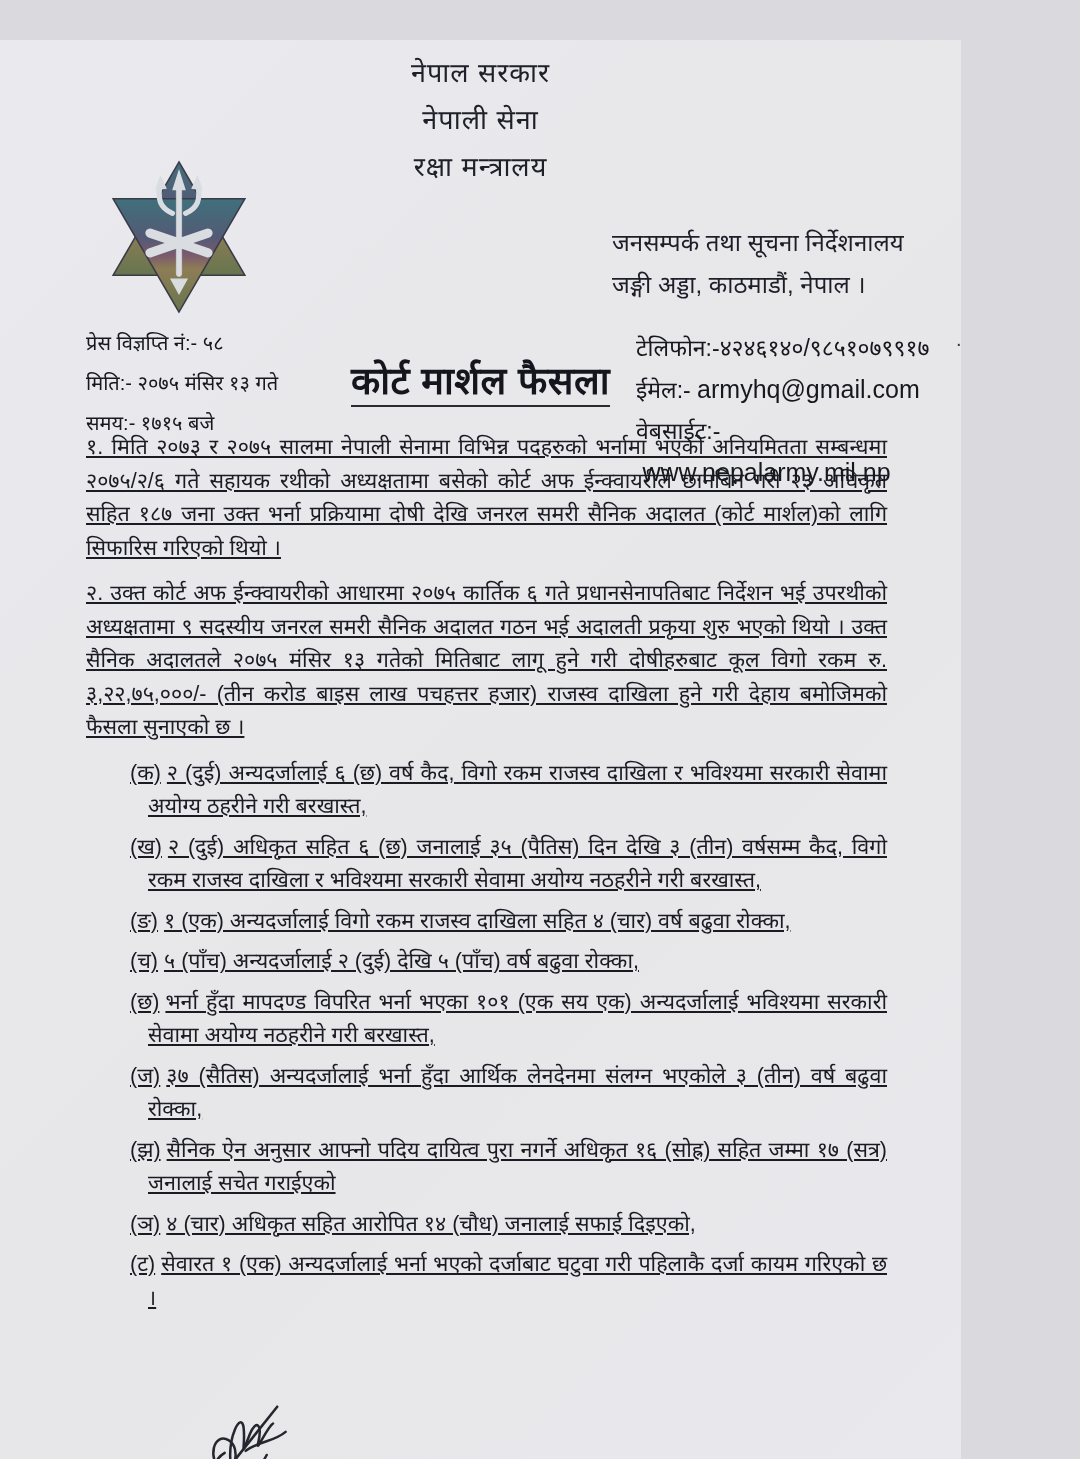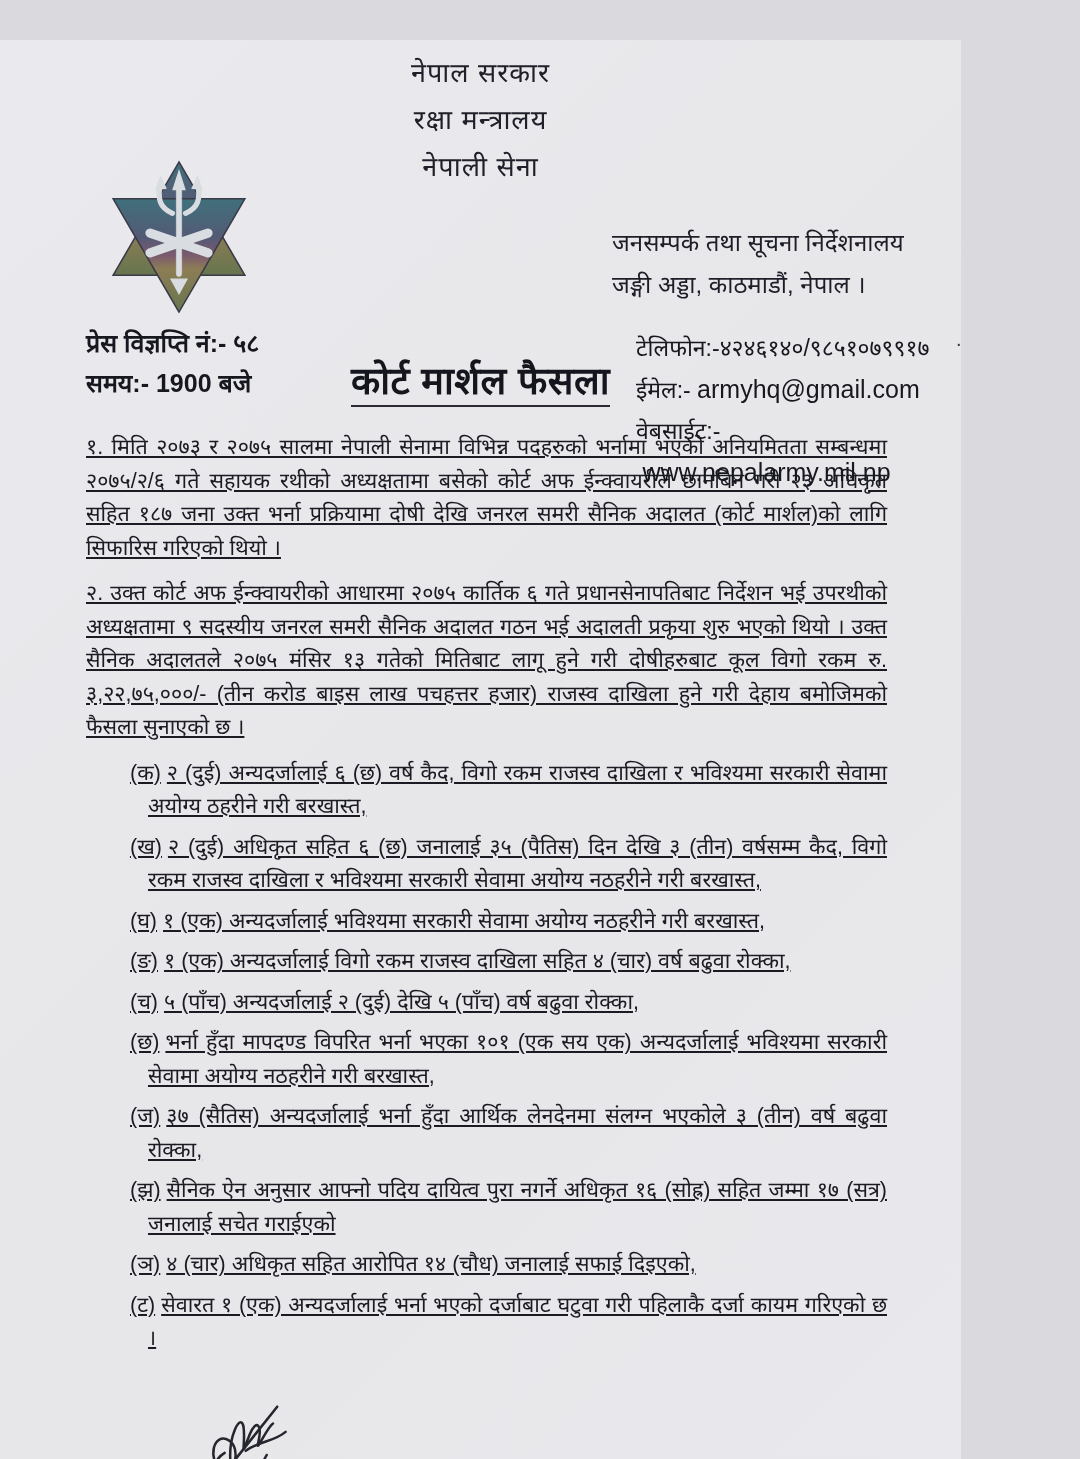--- a/index.html
+++ b/index.html
@@ -43,23 +43,23 @@
     top: 182px;
     font-size: 24px;
     line-height: 42px;
     font-weight: 500;
     color: #1e1e28;
   }
   .meta-left {
     position: absolute;
     left: 86px;
     top: 283px;
-    font-size: 25px;
+    font-size: 20px;
     line-height: 40px;
-    font-weight: 700;
+    font-weight: 400;
     color: #17171f;
   }
   .contact-block {
     position: absolute;
     left: 636px;
     top: 288px;
     font-size: 23px;
     line-height: 41px;
     color: #17171f;
   }
@@ -113,22 +113,22 @@
     height: 105px;
   }
 </style>
 </head>
 <body>
 
 <div class="page">
 
   <div class="gov-header">
     <div class="hline">नेपाल सरकार</div>
+    <div class="hline">नेपाली सेना</div>
     <div class="hline">रक्षा मन्त्रालय</div>
-    <div class="hline">नेपाली सेना</div>
   </div>
 
   <div class="emblem">
     <svg viewBox="0 0 120 120" width="158" height="158" aria-hidden="true">
       <defs>
         <linearGradient id="starGrad" x1="0" y1="0" x2="0" y2="1">
           <stop offset="0" stop-color="#40707b"></stop>
           <stop offset="0.34" stop-color="#535a75"></stop>
           <stop offset="0.50" stop-color="#7b5a6e"></stop>
           <stop offset="0.62" stop-color="#8d7d55"></stop>
@@ -152,21 +152,22 @@
     </svg>
   </div>
 
   <div class="address-block">
     <div>जनसम्पर्क तथा सूचना निर्देशनालय</div>
     <div>जङ्गी अड्डा, काठमाडौं, नेपाल ।</div>
   </div>
 
   <div class="meta-left">
     <div><span>प्रेस विज्ञप्ति नं:-</span>&nbsp;<span>५८</span></div>
-    <div><span>समय:-</span>&nbsp;<span>1900 बजे</span></div>
+    <div><span>मिति:-</span>&nbsp;<span>२०७५ मंसिर १३ गते</span></div>
+    <div><span>समय:-</span>&nbsp;<span>१७१५ बजे</span></div>
   </div>
 
   <div class="contact-block">
     <div><span class="lbl">टेलिफोन:-</span><span class="lbl">४२४६१४०/९८५१०७९९१७</span></div>
     <div><span class="lbl">ईमेल:-</span>&nbsp;<span class="latin">armyhq@gmail.com</span></div>
     <div><span class="lbl">वेबसाईट:-</span>&nbsp;<span class="latin">www.nepalarmy.mil.np</span></div>
   </div>
 
   <span class="stray-dot">.</span>
 
@@ -182,21 +183,20 @@
         <p class="para">२. उक्त कोर्ट अफ ईन्क्वायरीको आधारमा २०७५ कार्तिक ६ गते प्रधानसेनापतिबाट निर्देशन भई उपरथीको अध्यक्षतामा ९ सदस्यीय जनरल समरी सैनिक अदालत गठन भई अदालती प्रकृया शुरु भएको थियो । उक्त सैनिक अदालतले २०७५ मंसिर १३ गतेको मितिबाट लागू हुने गरी दोषीहरुबाट कूल विगो रकम रु. ३,२२,७५,०००/- (तीन करोड बाइस लाख पचहत्तर हजार) राजस्व दाखिला हुने गरी देहाय बमोजिमको फैसला सुनाएको छ ।</p>
       </div>
 
     <div class="decision-list">
 
         <div class="item"><span class="marker">(क)</span><span>२ (दुई) अन्यदर्जालाई ६ (छ) वर्ष कैद, विगो रकम राजस्व दाखिला र भविश्यमा सरकारी सेवामा अयोग्य ठहरीने गरी बरखास्त,</span></div>
 
         <div class="item"><span class="marker">(ख)</span><span>२ (दुई) अधिकृत सहित ६ (छ) जनालाई ३५ (पैतिस) दिन देखि ३ (तीन) वर्षसम्म कैद, विगो रकम राजस्व दाखिला र भविश्यमा सरकारी सेवामा अयोग्य नठहरीने गरी बरखास्त,</span></div>
 
 
-        <div class="item"><span class="marker">(घ)</span><span>१ (एक) अन्यदर्जालाई भविश्यमा सरकारी सेवामा अयोग्य नठहरीने गरी बरखास्त,</span></div>
 
         <div class="item"><span class="marker">(ङ)</span><span>१ (एक) अन्यदर्जालाई विगो रकम राजस्व दाखिला सहित ४ (चार) वर्ष बढुवा रोक्का,</span></div>
 
         <div class="item"><span class="marker">(च)</span><span>५ (पाँच) अन्यदर्जालाई २ (दुई) देखि ५ (पाँच) वर्ष बढुवा रोक्का,</span></div>
 
         <div class="item"><span class="marker">(छ)</span><span>भर्ना हुँदा मापदण्ड विपरित भर्ना भएका १०१ (एक सय एक) अन्यदर्जालाई भविश्यमा सरकारी सेवामा अयोग्य नठहरीने गरी बरखास्त,</span></div>
 
         <div class="item"><span class="marker">(ज)</span><span>३७ (सैतिस) अन्यदर्जालाई भर्ना हुँदा आर्थिक लेनदेनमा संलग्न भएकोले ३ (तीन) वर्ष बढुवा रोक्का,</span></div>
 
         <div class="item"><span class="marker">(झ)</span><span>सैनिक ऐन अनुसार आफ्नो पदिय दायित्व पुरा नगर्ने अधिकृत १६ (सोह्र) सहित जम्मा १७ (सत्र) जनालाई सचेत गराईएको</span></div>

